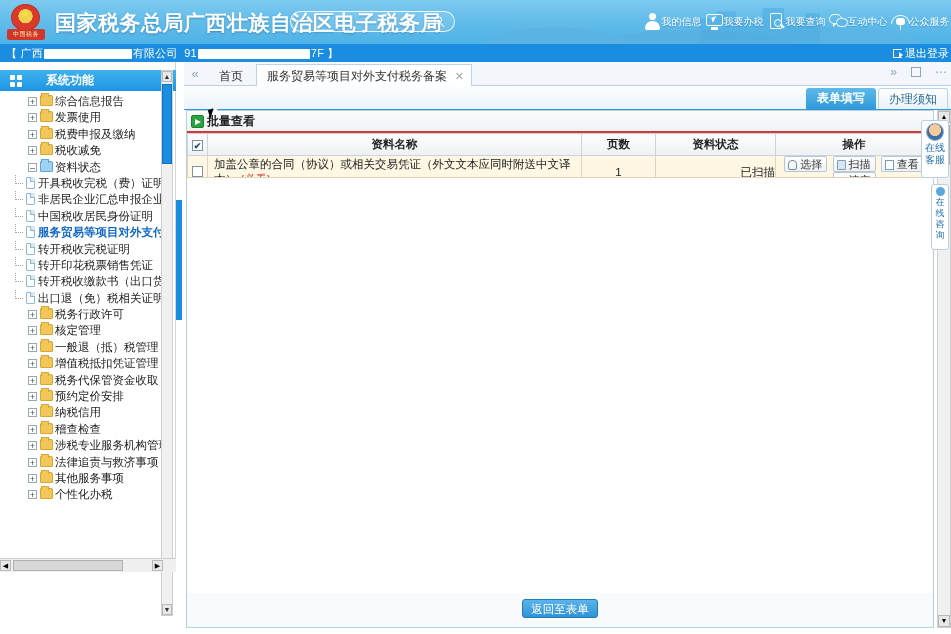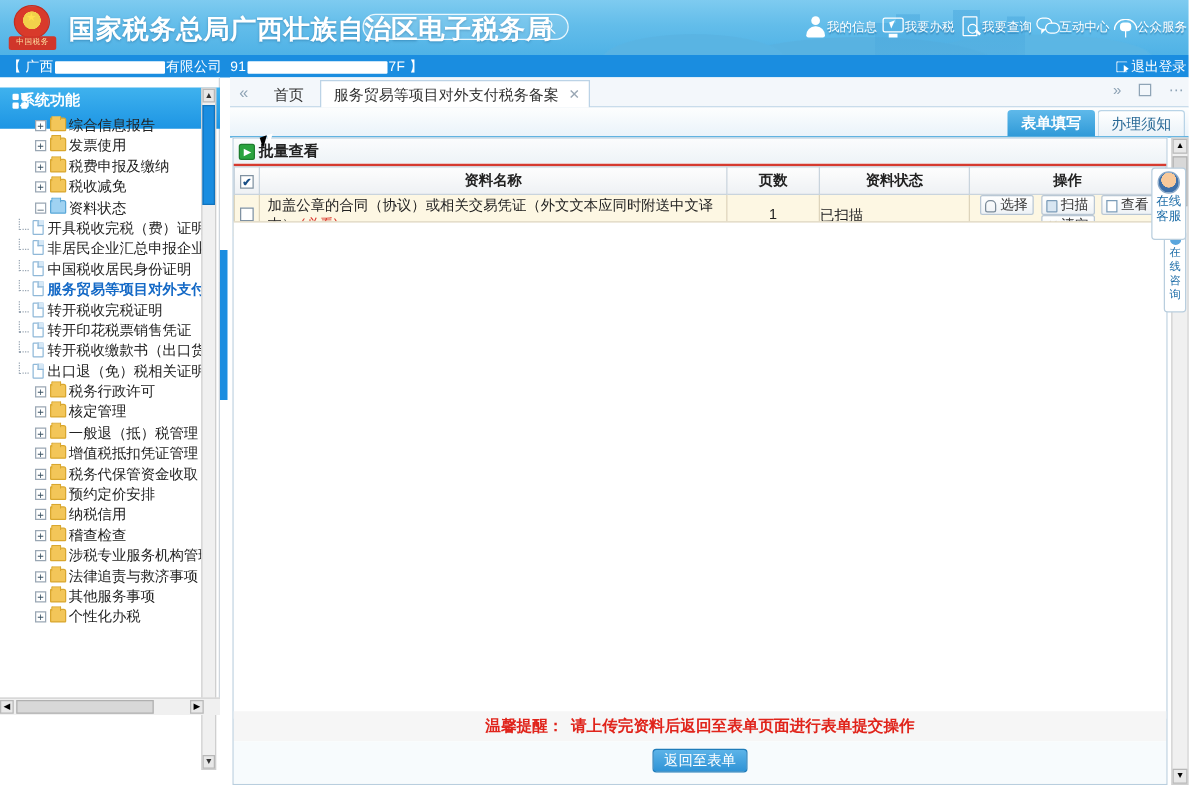--- a/index.html
+++ b/index.html
@@ -135,24 +135,24 @@
     width: 0; height: 0; border-left: 4px solid #ffffff;
     border-top: 3px solid transparent; border-bottom: 3px solid transparent;
   }
 
   
   .sidebar {
     position: absolute; left: 0; top: 62px; width: 176px; height: 510px;
     background: #ffffff; border-right: 1px solid #cfd6dd;
   }
   .sb-head {
-    position: absolute; left: 0; top: 8px; width: 176px; height: 33px;
+    position: absolute; left: 0; top: 8px; width: 176px; height: 21px;
     background: linear-gradient(180deg, #3fb2ee 0%, #1d95e4 100%);
     color: #fff; font-size: 12px; font-weight: bold;
-    line-height: 21px; padding-left: 16px;
+    line-height: 21px; padding-left: 46px;
   }
   .sb-grid {
     position: absolute; left: 10px; top: 5px; width: 12px; height: 11px;
     display: grid; grid-template-columns: 5px 5px; grid-template-rows: 5px 5px; gap: 2px;
   }
   .sb-grid i { background: #ffffff; display: block; border-radius: 1px; }
   .sb-tree {
     position: absolute; left: 0; top: 31px; width: 166px; height: 437px;
     overflow: hidden;
   }
@@ -313,21 +313,21 @@
   }
   table.grid th {
     background: linear-gradient(180deg,#fdfdfd,#eef1f4);
     border: 1px solid #c9d4dd; height: 22px; font-weight: bold; color: #222;
   }
   table.grid td {
     background: #fdf7e3; border: 1px solid #ddd4bb; height: 22px; color: #222;
   }
   td.c-name { padding-left: 6px; text-align: left; }
   td.c-pages { text-align: center; background: #eef7e8; width: 74px; }
-  td.c-status { text-align: left; color: #2f9e33; width: 120px; }
+  td.c-status { text-align: right; color: #2f9e33; width: 120px; }
   td.c-ops { text-align: center; width: 157px; }
   th.c-chk, td.c-chk { width: 20px; text-align: center; }
   .req { color: #d93b30; }
   .chk {
     display: inline-block; width: 11px; height: 11px; background: #fff;
     border: 1px solid #7f91a1; vertical-align: -1px;
   }
   .chk.on:after {
     content: "\2714"; display: block; font-size: 9px; line-height: 10px;
     text-align: center; color: #1a4f86;
@@ -374,21 +374,21 @@
     background: #e8e8e8; border: 1px solid #b8b8b8; font-size: 7px; text-align: center; line-height: 10px; }
   .main-scroll .a.up { top: 0; }
   .main-scroll .a.dn { bottom: 0; }
   .main-scroll .th { position: absolute; left: 0; top: 14px; width: 12px; height: 40px;
     background: #d8d8d8; border: 1px solid #b0b0b0; }
 
   
   .float-cs {
     position: absolute; right: 2px; top: 120px; width: 28px; height: 58px;
     background: #ffffff; border: 1px solid #b9cede; border-radius: 3px;
-    text-align: center; cursor: pointer; z-index: 20; margin-top: 14px;
+    text-align: center; cursor: pointer; z-index: 20;
   }
   .cs-avatar {
     width: 18px; height: 18px; margin: 2px auto 1px; border-radius: 50%;
     background: radial-gradient(circle at 50% 38%, #f7c99b 0 46%, #3d6fa8 48% 100%);
     border: 1px solid #8aa9c8;
   }
   .cs-label { font-size: 10px; color: #1f6ea8; line-height: 12px; }
   .float-cs2 {
     position: absolute; right: 2px; top: 184px; width: 18px; height: 66px;
     background: #ffffff; border: 1px solid #b9cede; border-radius: 3px;
@@ -599,23 +599,20 @@
               <span class="opbtn">
                 <i class="gi gi-x">✕</i><span>清空</span>
               </span>
             </td>
           </tr>
         </tbody>
       </table>
 
       <div class="empty-area"></div>
 
-      <div class="notice">
-        <span class="lead">温馨提醒：</span><span>请上传完资料后返回至表单页面进行表单提交操作</span>
-      </div>
 
       <div class="footer-act">
         <span class="back-btn">返回至表单</span>
       </div>
     </div>
 
     <div class="main-scroll">
       <div class="a up">▲</div>
       <div class="th"></div>
       <div class="a dn">▼</div>

